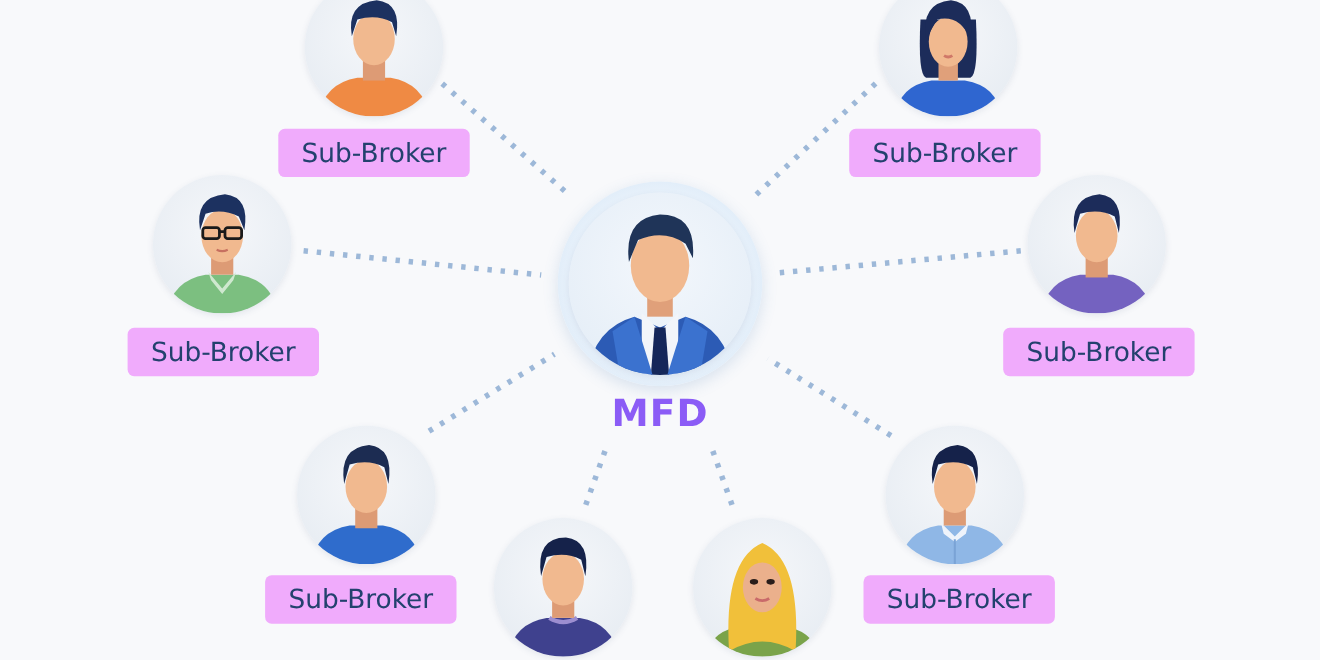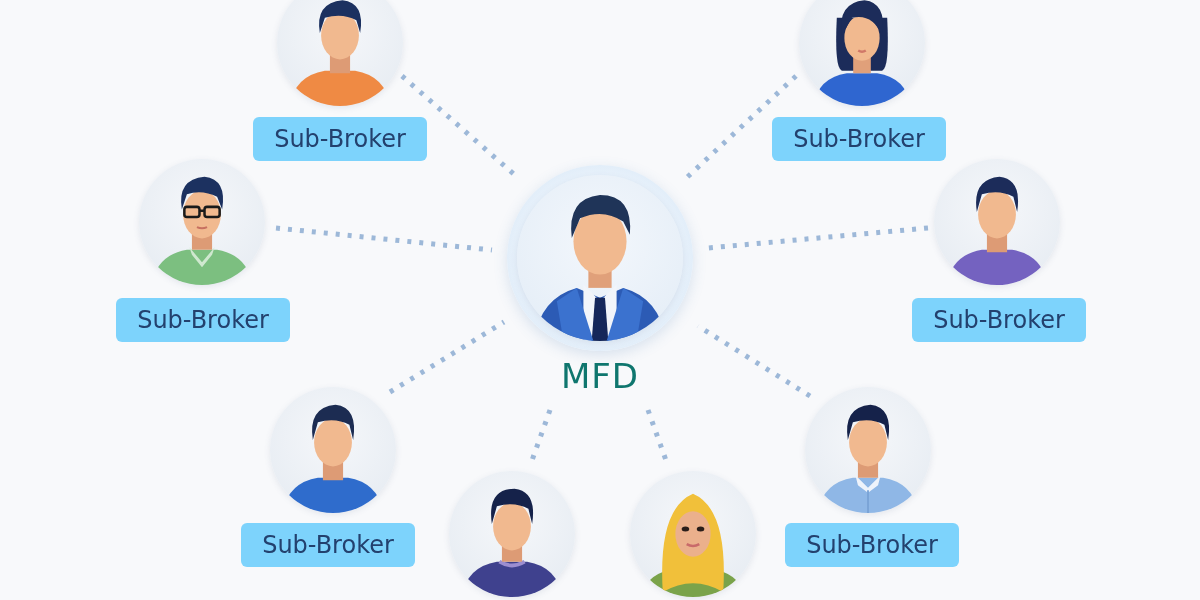--- a/index.html
+++ b/index.html
@@ -1,23 +1,23 @@
 <!DOCTYPE html>
 <html><head>
 <meta charset="utf-8">
 <style>
   html, body { margin:0; padding:0; }
   body { width:1200px; height:600px; overflow:hidden; background:#f8f9fb; position:relative; font-family:"DejaVu Sans","Liberation Sans",sans-serif; }
   #connectors { position:absolute; left:0; top:0; width:1200px; height:600px; }
   .node { position:absolute; }
   .avatar { position:absolute; border-radius:50%; overflow:hidden; background:radial-gradient(circle at 50% 40%, #f5f7fa 0%, #e4eaf1 100%); box-shadow:0 2px 6px rgba(80,100,130,0.12); }
   .avatar svg { width:100%; height:100%; display:block; }
-  .label { position:absolute; background:#7dd3fc; border-radius:6px; color:#23416e; font-size:24px; text-align:center; line-height:44px; height:44px; }
+  .label { position:absolute; background:#f0abfc; border-radius:6px; color:#23416e; font-size:24px; text-align:center; line-height:44px; height:44px; }
   .center-ring { position:absolute; border-radius:50%; background:radial-gradient(circle, #e9f2fb 60%, #cfe2f4 100%); box-shadow:0 4px 14px rgba(70,120,180,0.18); }
-  .center-label { position:absolute; color:#0f766e; font-weight:normal; font-size:34px; letter-spacing:1px; text-align:center; width:120px; }
+  .center-label { position:absolute; color:#8b5cf6; font-weight:bold; font-size:34px; letter-spacing:1px; text-align:center; width:120px; }
 </style>
 </head>
 <body>
 
 <svg id="connectors" viewBox="0 0 1200 600">
   <g stroke="#9db8d8" stroke-width="5" stroke-dasharray="4 8" fill="none" stroke-linecap="butt">
     <line x1="402" y1="76" x2="516" y2="176"></line>
     <line x1="796" y1="76" x2="682" y2="182"></line>
     <line x1="276" y1="228" x2="492" y2="250"></line>
     <line x1="928" y1="228" x2="708" y2="248"></line>

